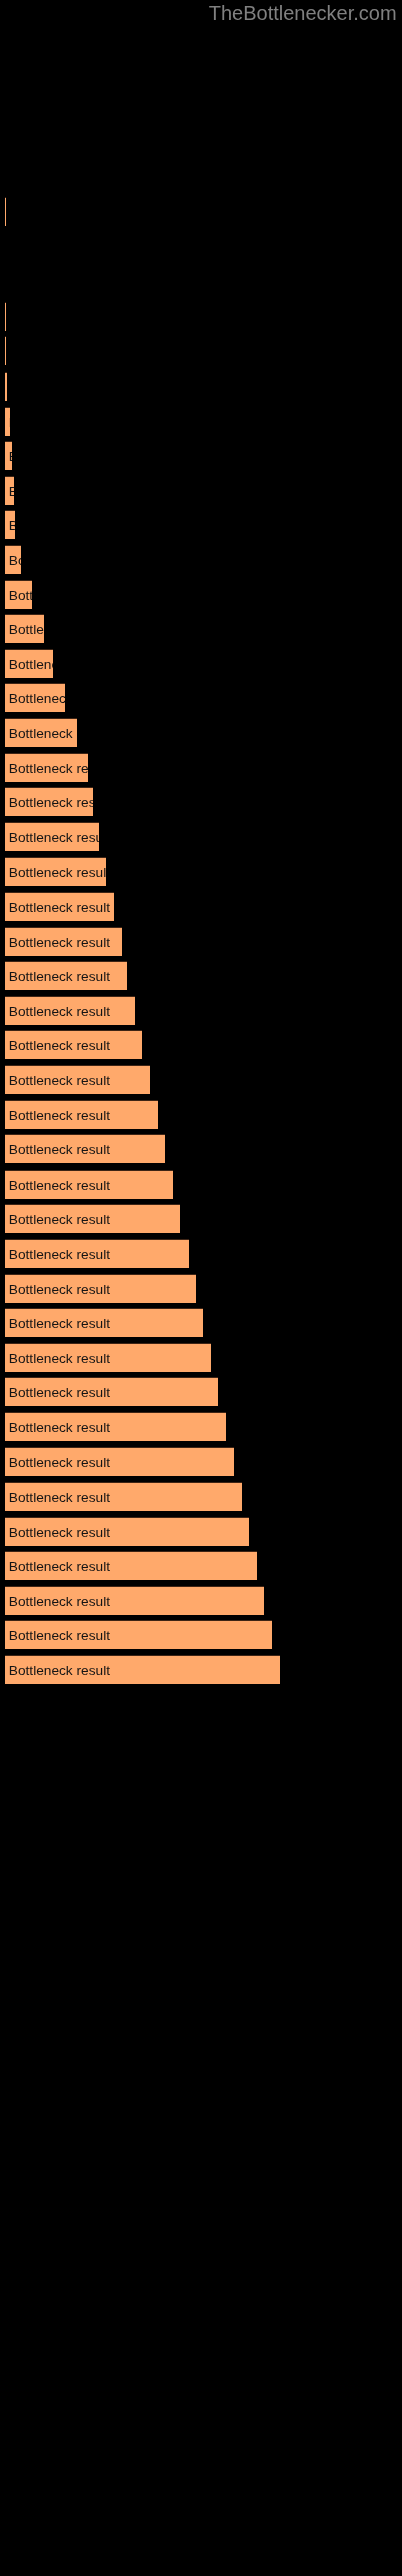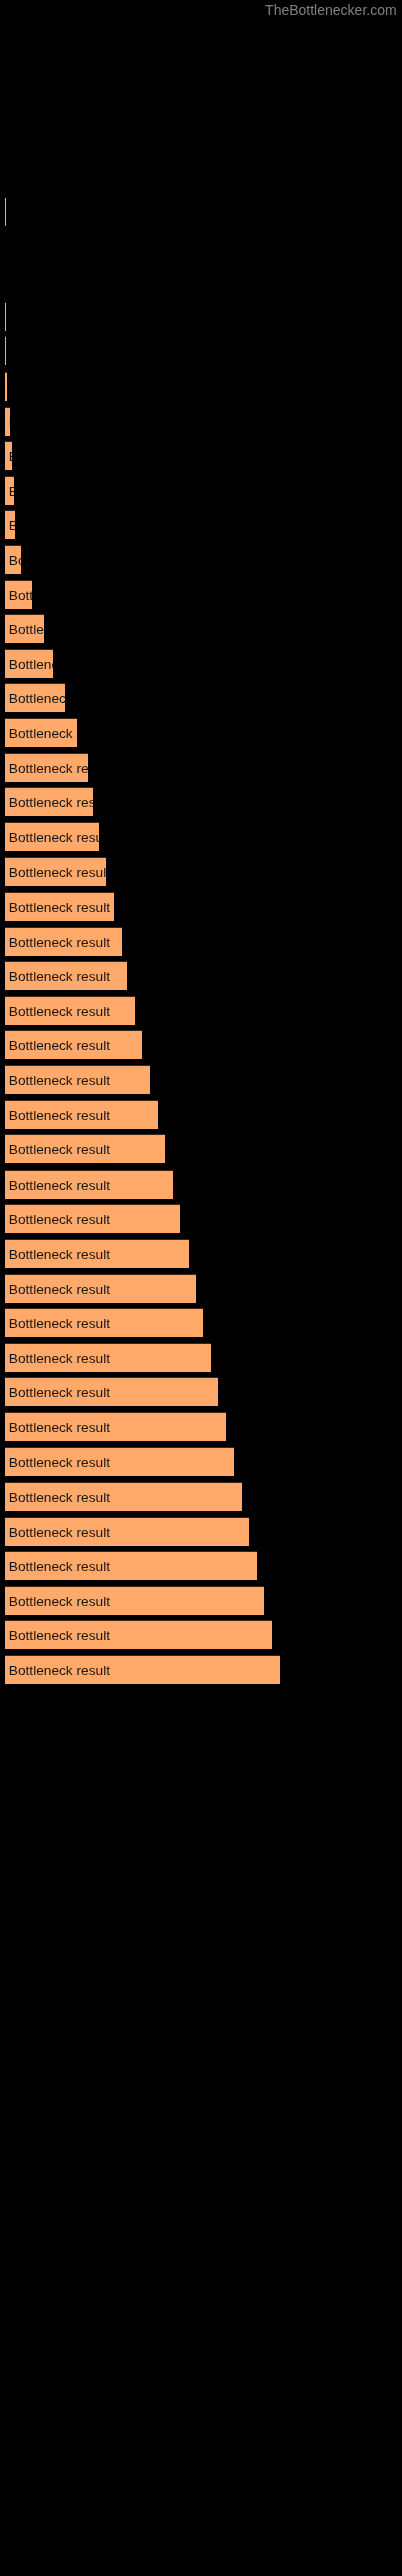--- a/index.html
+++ b/index.html
@@ -5,21 +5,21 @@
   html,body{margin:0;padding:0;background:#000;}
   body{
     width:403px;height:2576px;position:relative;overflow:hidden;
     font-family:"Liberation Sans","DejaVu Sans",sans-serif;
     background:#000;
   }
   #chart-root{position:absolute;inset:0;background:#000;}
 
   #site-title{
     position:absolute; right:6.4px; top:2.4px;
-    font-size:14px; color:#808080; letter-spacing:0px;
+    font-size:20px; color:#808080; letter-spacing:0px;
     white-space:nowrap;
   }
 
   .bar{
     position:absolute;
     left:4.8px;
     height:29px;
     background:#ffa96b;
     border-top:0.8px solid #3d2415;
     box-sizing:border-box;

